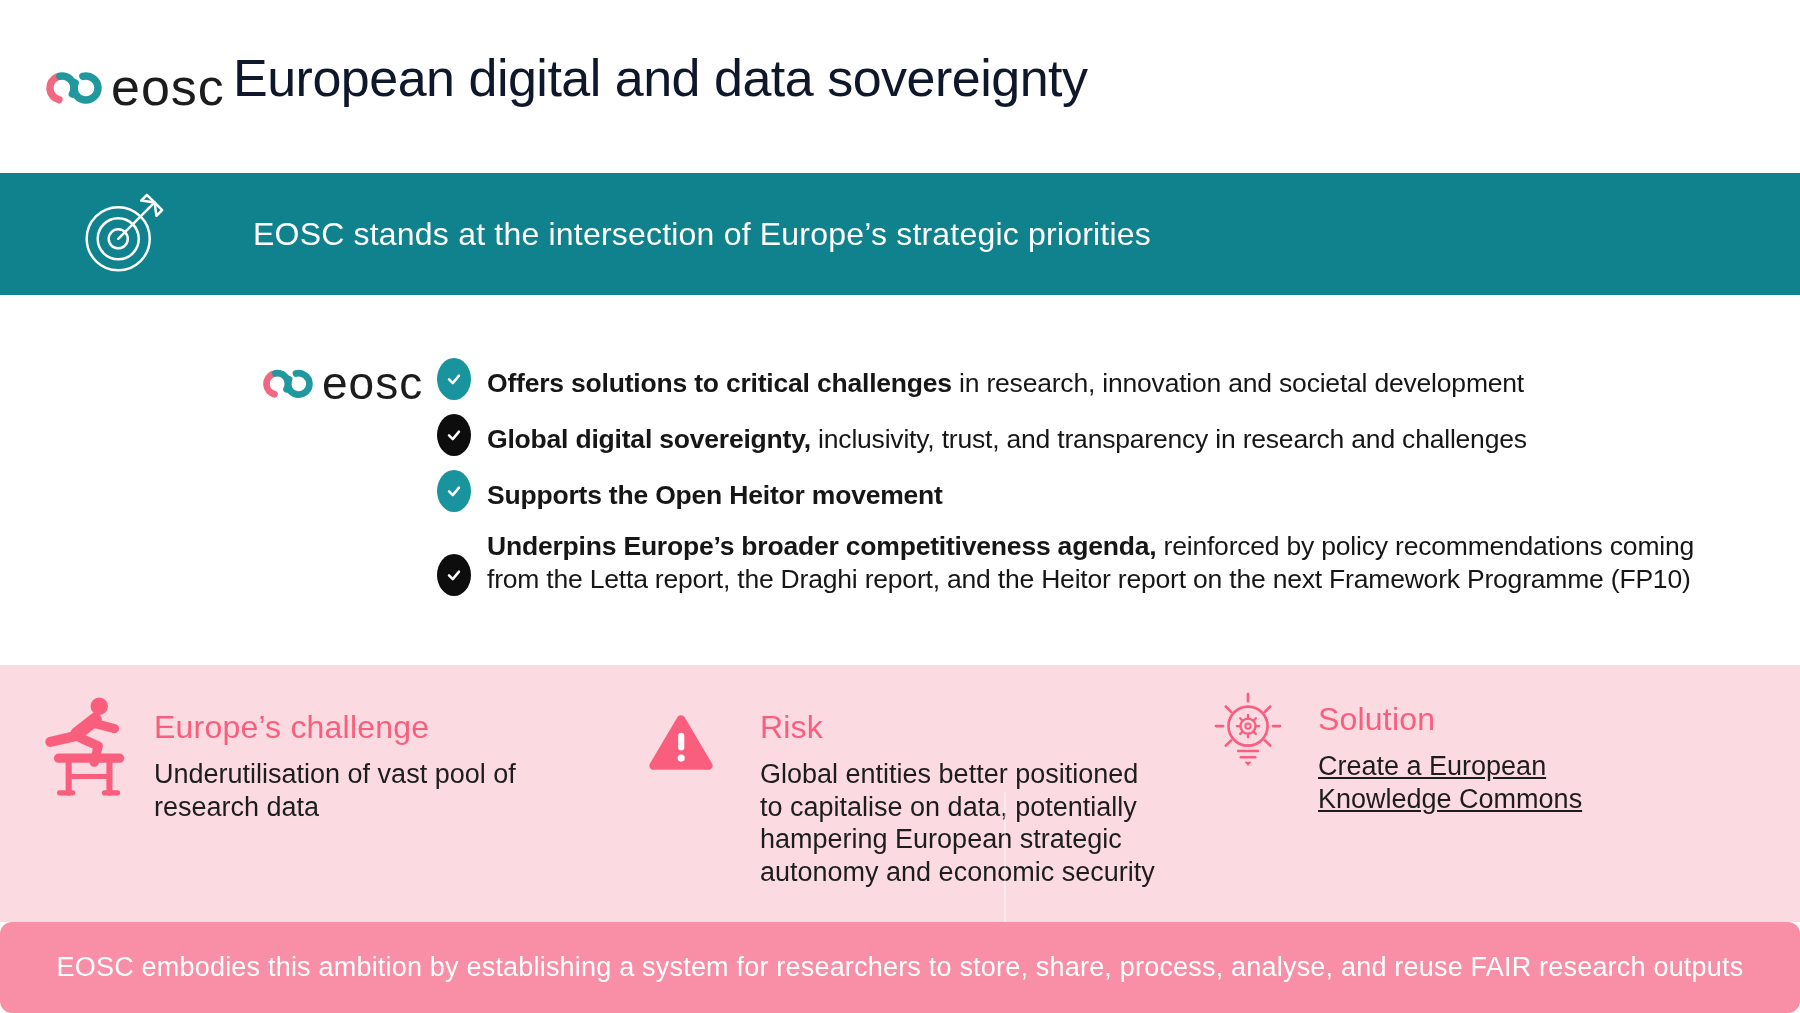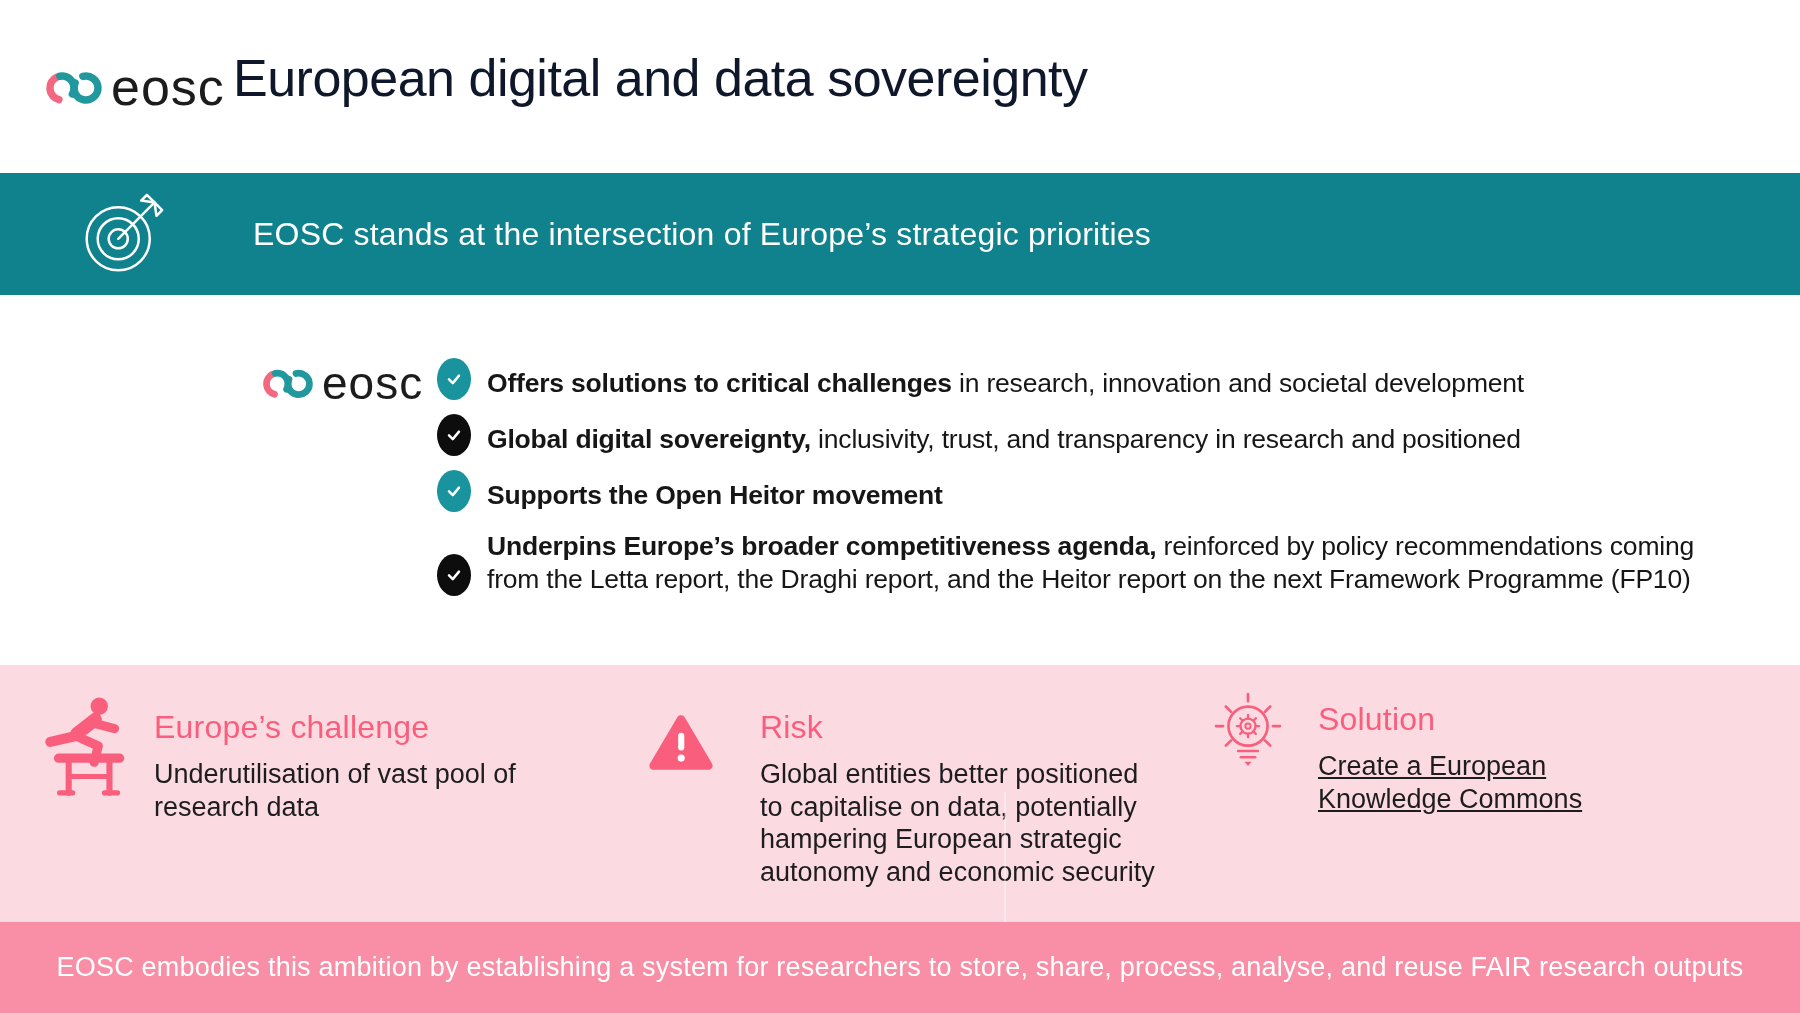--- a/index.html
+++ b/index.html
@@ -50,21 +50,21 @@
   .card-3 .icon-box{width:80px; margin-right:30px;}
   .card h3{margin:14px 0 12px 0; font-size:32px; font-weight:400; color:#f95f7d; letter-spacing:0.2px;}
   .card p{margin:0; font-size:27px; line-height:32.5px; color:#1d1d1d;}
   .card-1 p{width:385px;}
   .card-2 p{width:400px;}
   .card-3 p{width:280px;text-decoration:underline;}
   .col-divider{position:absolute; left:1004px; top:127px; width:2px; height:130px; background:rgba(255,255,255,0.4);}
   
   .footer{
     position:absolute; left:0; top:922px; width:1800px; height:91px;
-    background:#f98fa6; display:flex; align-items:center; justify-content:center;
+    background:#f98fa6; display:flex; align-items:center; justify-content:center;border-radius:12px;
   }
   .footer-text{color:#ffffff; font-size:27px; white-space:nowrap; letter-spacing:0.2px;}
   svg{display:block;}
 </style>
 </head>
 <body>
 
 <div class="slide">
 
   <div class="header">
@@ -110,21 +110,21 @@
           </svg>
       </span>
       <p><b>Offers solutions to critical challenges</b><span> in research, innovation and societal development</span></p>
     </div>
     <div class="bullet">
       <span class="check" style="background: rgb(13, 13, 13);">
         <svg width="20" height="20" viewBox="0 0 24 24">
             <path d="M6 12.5 L10.5 17 L18 8" stroke="#ffffff" stroke-width="3" fill="none" stroke-linecap="round" stroke-linejoin="round"></path>
           </svg>
       </span>
-      <p><b>Global digital sovereignty,</b><span> inclusivity, trust, and transparency in research and positioned</span></p>
+      <p><b>Global digital sovereignty,</b><span> inclusivity, trust, and transparency in research and challenges</span></p>
     </div>
     <div class="bullet">
       <span class="check" style="background: rgb(25, 147, 158);">
         <svg width="20" height="20" viewBox="0 0 24 24">
             <path d="M6 12.5 L10.5 17 L18 8" stroke="#ffffff" stroke-width="3" fill="none" stroke-linecap="round" stroke-linejoin="round"></path>
           </svg>
       </span>
       <p><b>Supports the Open Heitor movement</b><span></span></p>
     </div>
     <div class="bullet">

